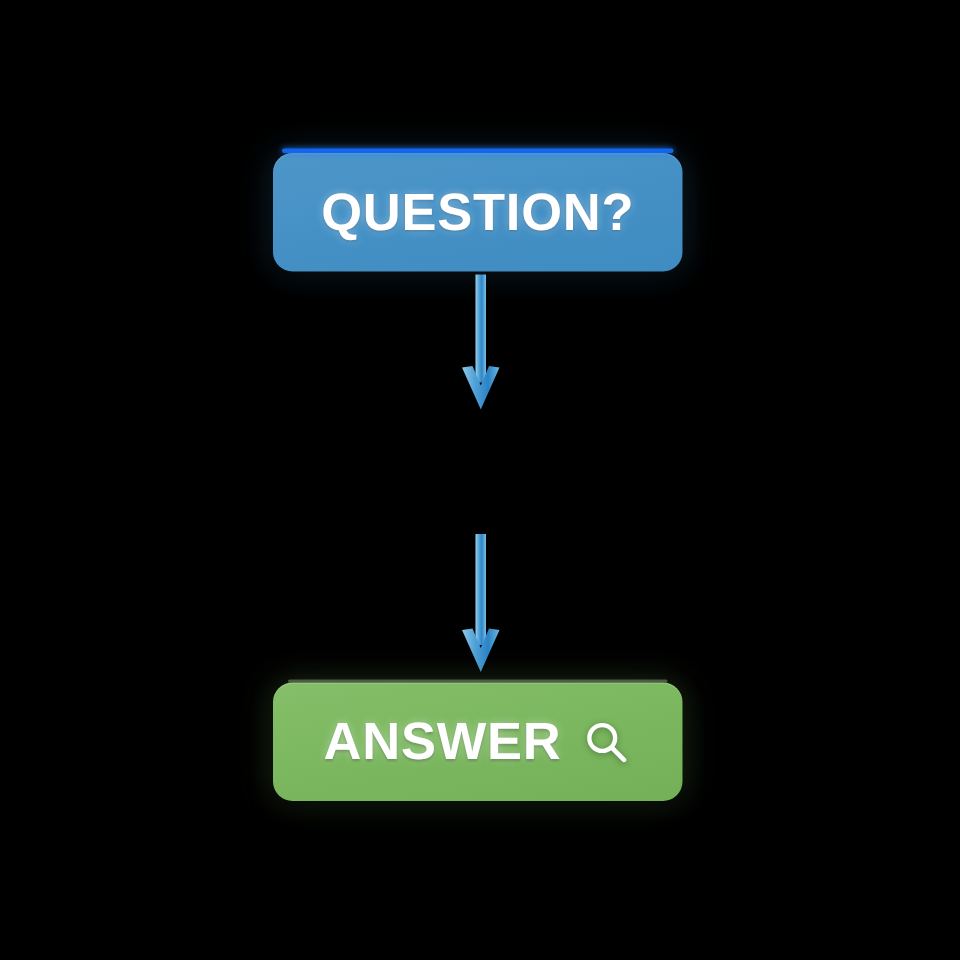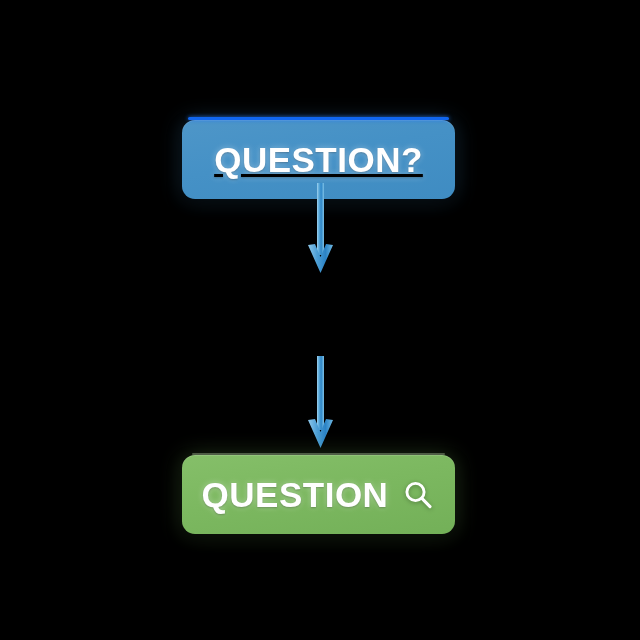--- a/index.html
+++ b/index.html
@@ -44,26 +44,25 @@
     font-size: 35px;
     letter-spacing: 0.5px;
     line-height: 1;
     text-shadow: 0 0 6px rgba(255,255,255,0.35),
                  0 1px 2px rgba(0,0,0,0.28);
     white-space: nowrap;
   }
 
   
   #node-question {
-    top: 120px;
+    top: 102px;
     background: linear-gradient(170deg, #4e96c8 0%, #4591c6 45%, #3f8cc2 100%);
     box-shadow: 0 6px 14px rgba(0,0,0,0.55),
                 0 0 22px rgba(70,145,198,0.30),
                 inset 0 1px 0 rgba(255,255,255,0.14);
-    text-decoration: underline;
   }
   
   #node-question::before {
     content: "";
     position: absolute;
     left: 6px;
     right: 6px;
     top: -3px;
     height: 3px;
     border-radius: 2px;
@@ -160,20 +159,20 @@
         <stop offset="35%" stop-color="#4fa0d6"></stop>
         <stop offset="70%" stop-color="#2b83c6"></stop>
         <stop offset="100%" stop-color="#6fb8e2"></stop>
       </linearGradient>
     </defs>
     <rect x="9" y="0" width="7" height="74" fill="url(#shaftGrad2)"></rect>
     <path d="M 0 64 L 12.5 92 L 25 64 L 18 63 L 12.5 76 L 7 63 Z" fill="url(#headGrad2)"></path>
   </svg>
 
   <div class="node" id="node-inquiry">
-    <span class="node-label">QUESTION</span>
+    <span class="node-label">ANSWER</span>
     <svg class="node-icon" width="34" height="34" viewBox="0 0 34 34">
       <circle cx="14.5" cy="14.0" r="8.6" fill="none" stroke="#ffffff" stroke-width="2.9"></circle>
       <line x1="20.9" y1="20.4" x2="29.0" y2="28.6" stroke="#ffffff" stroke-width="3.1" stroke-linecap="round"></line>
     </svg>
   </div>
 
 </div>
 
 </body></html>

